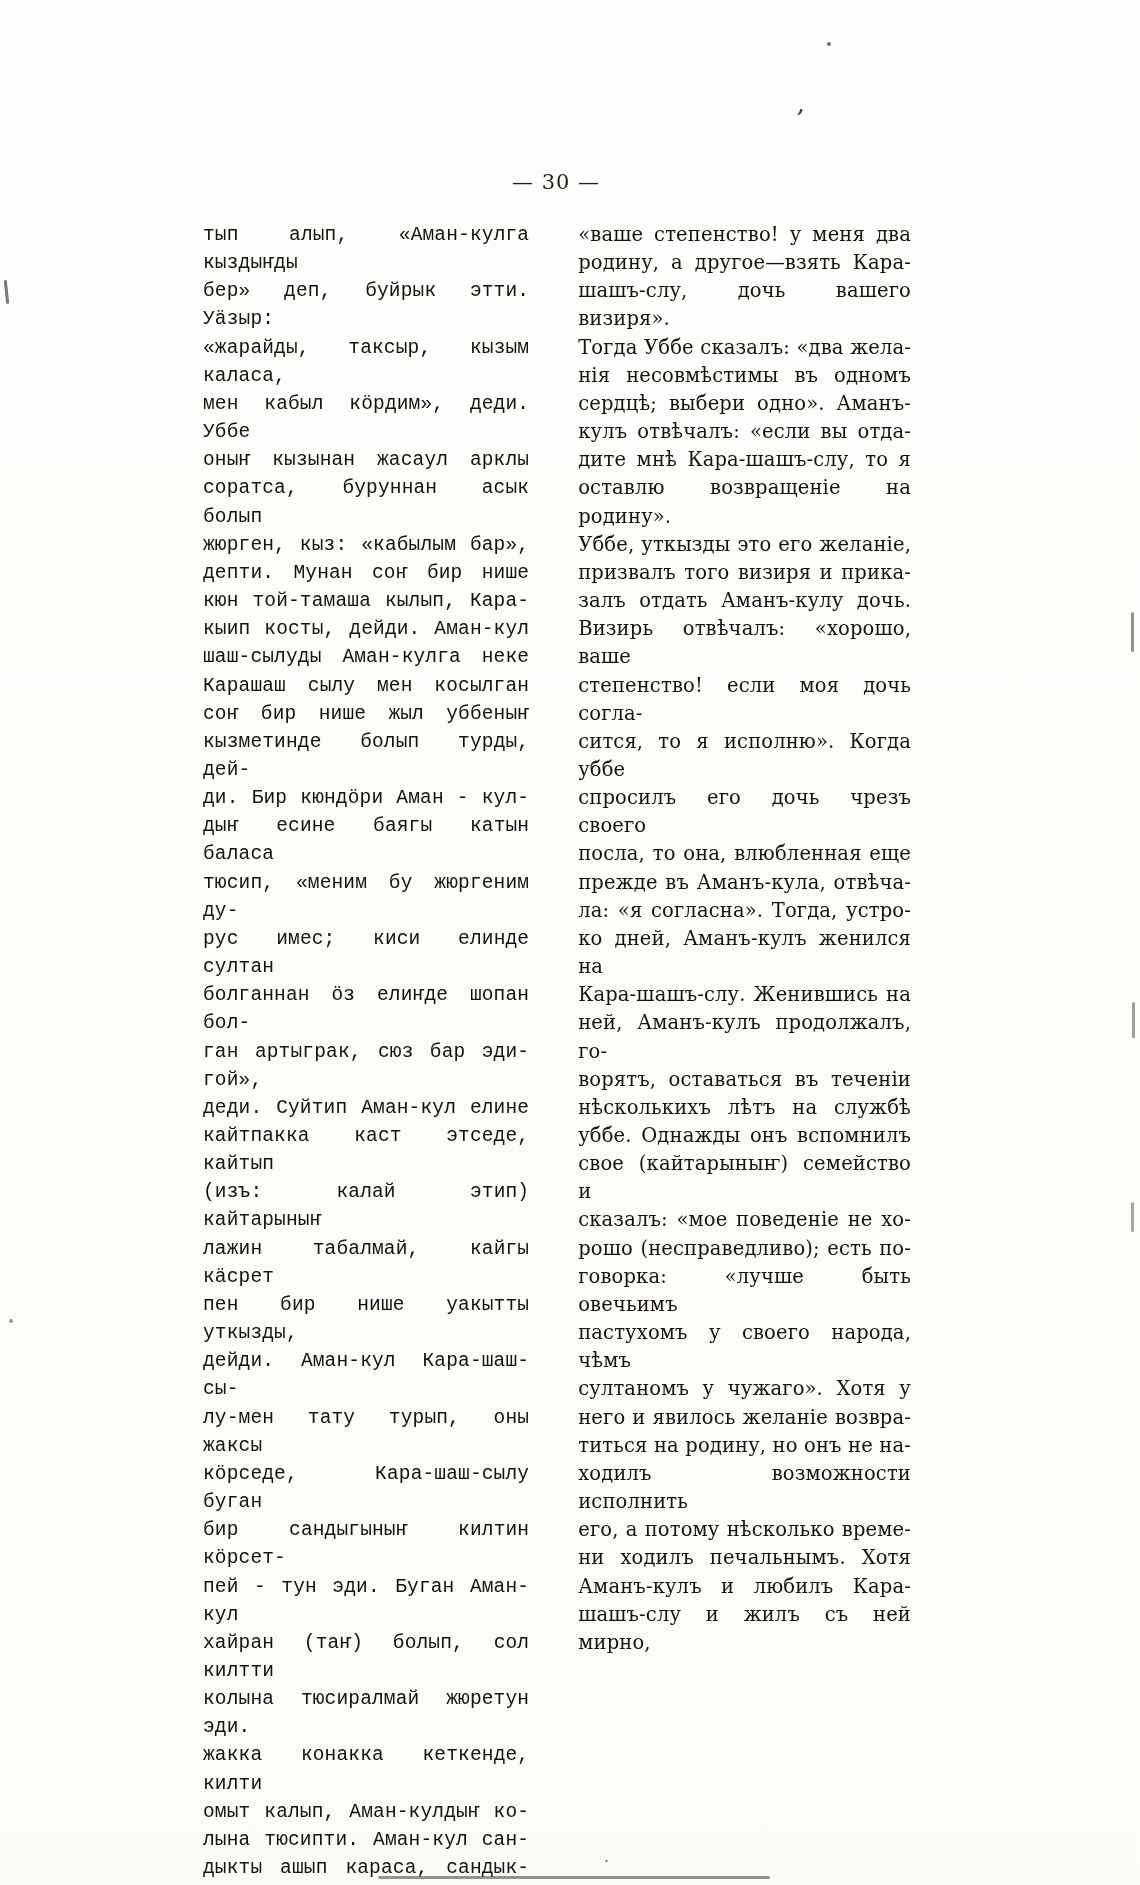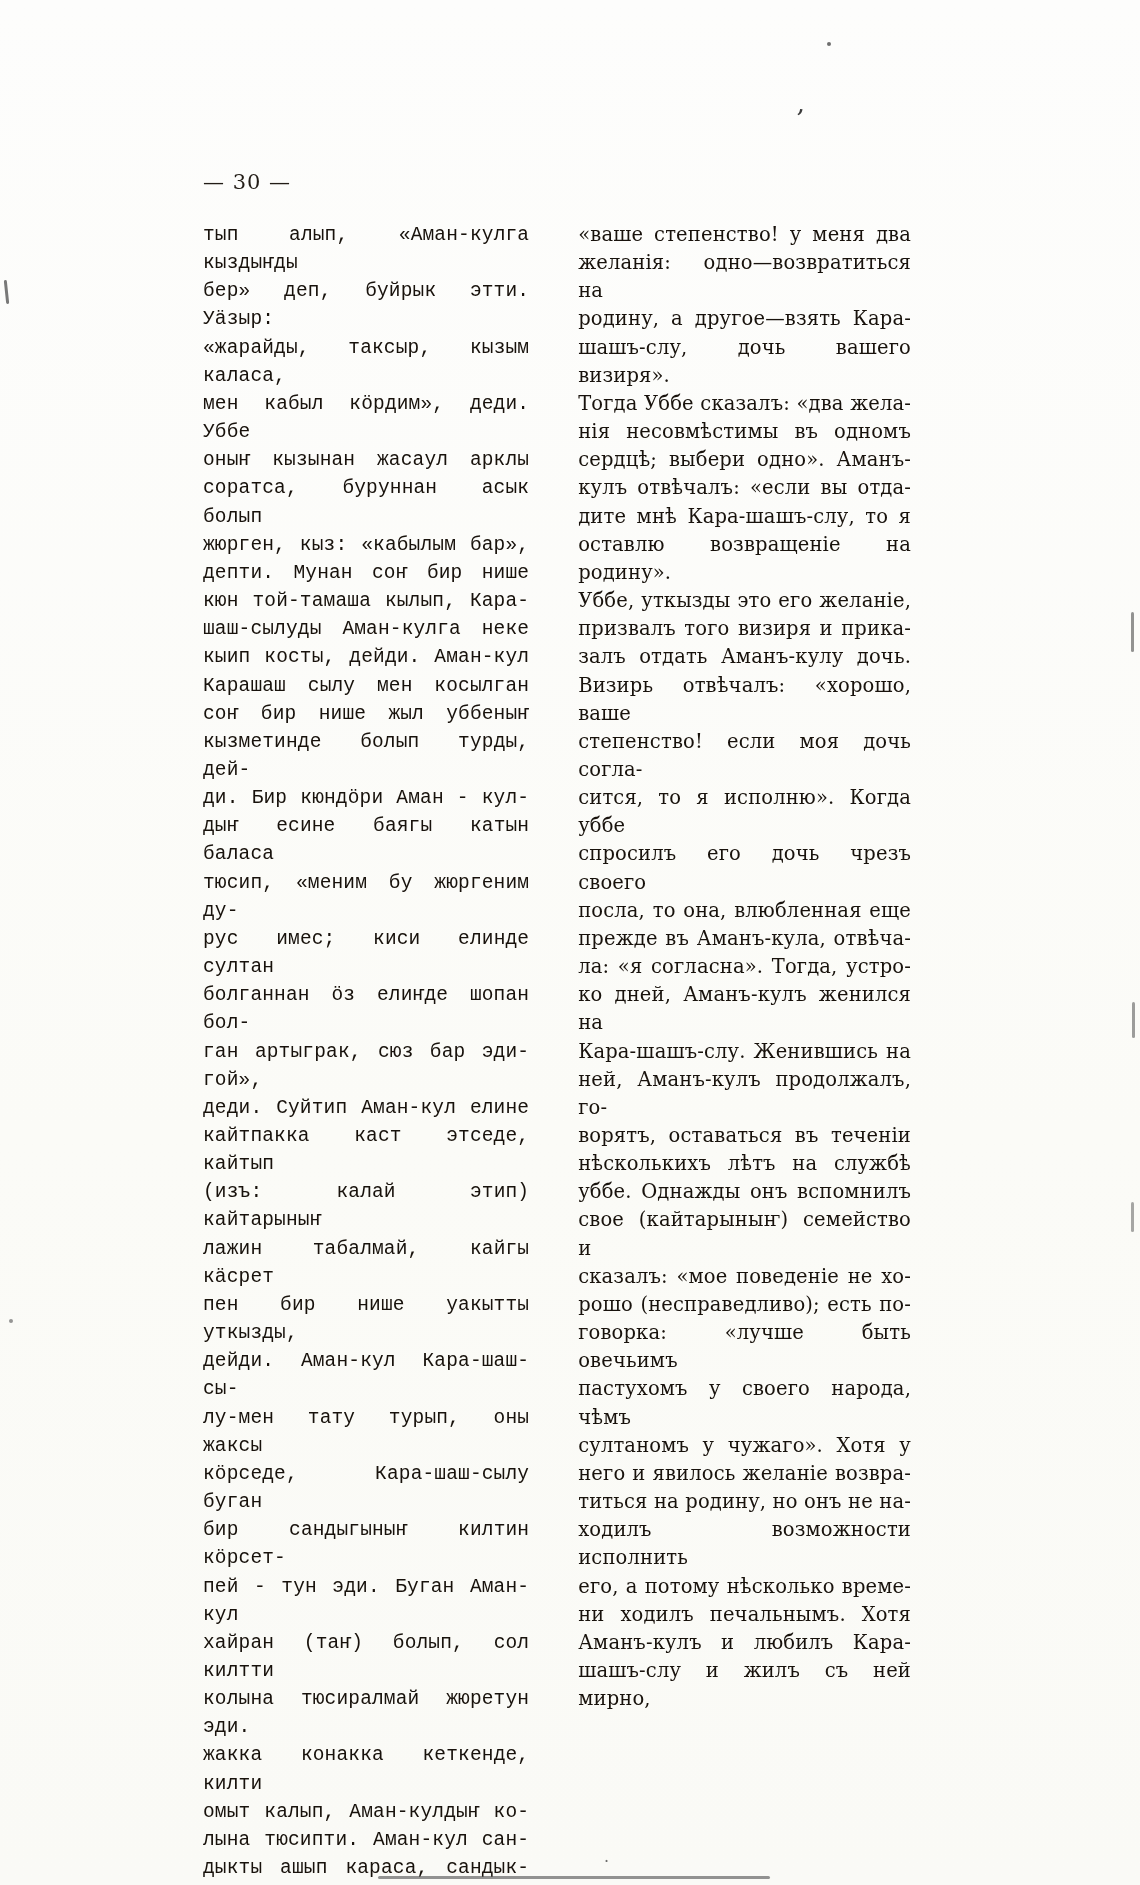--- a/index.html
+++ b/index.html
@@ -12,21 +12,21 @@
   .page {
     position: relative;
     width: 1140px; height: 1885px;
     background: linear-gradient(180deg, #fdfdfc 0%, #fbfbf7 60%, #fafaf6 100%);
     color: #17110c;
     overflow: hidden;
   }
   .page-number {
     position: absolute;
     top: 170px; left: 203px; width: 706px;
-    text-align: left;
+    text-align: center;
     font-size: 21px;
     letter-spacing: 1px;
     color: #221c16;
   }
   .columns {
     position: absolute;
     top: 221px; left: 203px; width: 708px;
     display: flex;
     gap: 13px;
   }
@@ -65,22 +65,22 @@
     <div class="col left">
         <div class="line">тып алып, «Аман-кулга кыздыҥды</div>
         <div class="line">бер» деп, буйрык этти. Уӓзыр:</div>
         <div class="line">«жарайды, таксыр, кызым каласа,</div>
         <div class="line">мен кабыл кöрдим», деди. Уббе</div>
         <div class="line">оныҥ кызынан жасаул арклы</div>
         <div class="line">соратса, буруннан асык болып</div>
         <div class="line">жюрген, кыз: «кабылым бар»,</div>
         <div class="line">депти. Мунан соҥ бир нише</div>
         <div class="line">кюн той-тамаша кылып, Кара-</div>
+        <div class="line">кыип косты, дейди. Аман-кул</div>
         <div class="line">шаш-сылуды Аман-кулга неке</div>
-        <div class="line">кыип косты, дейди. Аман-кул</div>
         <div class="line">Карашаш сылу мен косылган</div>
         <div class="line">соҥ бир нише жыл уббеныҥ</div>
         <div class="line">кызметинде болып турды, дей-</div>
         <div class="line">ди. Бир кюндöри Аман - кул-</div>
         <div class="line">дыҥ есине баягы катын баласа</div>
         <div class="line">тюсип, «меним бу жюргеним ду-</div>
         <div class="line">рус имес; киси елинде султан</div>
         <div class="line">болганнан öз елиҥде шопан бол-</div>
         <div class="line">ган артыграк, сюз бар эди-гой»,</div>
         <div class="line">деди. Суйтип Аман-кул елине</div>
@@ -98,21 +98,20 @@
         <div class="line">жакка конакка кеткенде, килти</div>
         <div class="line">омыт калып, Аман-кулдыҥ ко-</div>
         <div class="line">лына тюсипти. Аман-кул сан-</div>
         <div class="line">дыкты ашып караса, сандык-</div>
         <div class="line">тыҥ ишинде бир кок шыбык бар,</div>
         <div class="line">онан баска иш нäрся кöринбеди.</div>
         <div class="line">Аман-кул бул кок шыбыкты кö-</div>
       </div>
     <div class="col right">
         <div class="line">«ваше степенство! у меня два</div>
-        <div class="line">желанія: одно—возвратиться на</div>
         <div class="line">родину, а другое—взять Кара-</div>
         <div class="line">шашъ-слу, дочь вашего визиря».</div>
         <div class="line">Тогда Уббе сказалъ: «два жела-</div>
         <div class="line">нія несовмѣстимы въ одномъ</div>
         <div class="line">сердцѣ; выбери одно». Аманъ-</div>
         <div class="line">кулъ отвѣчалъ: «если вы отда-</div>
         <div class="line">дите мнѣ Кара-шашъ-слу, то я</div>
         <div class="line">оставлю возвращеніе на родину».</div>
         <div class="line">Уббе, уткызды это его желаніе,</div>
         <div class="line">призвалъ того визиря и прика-</div>

